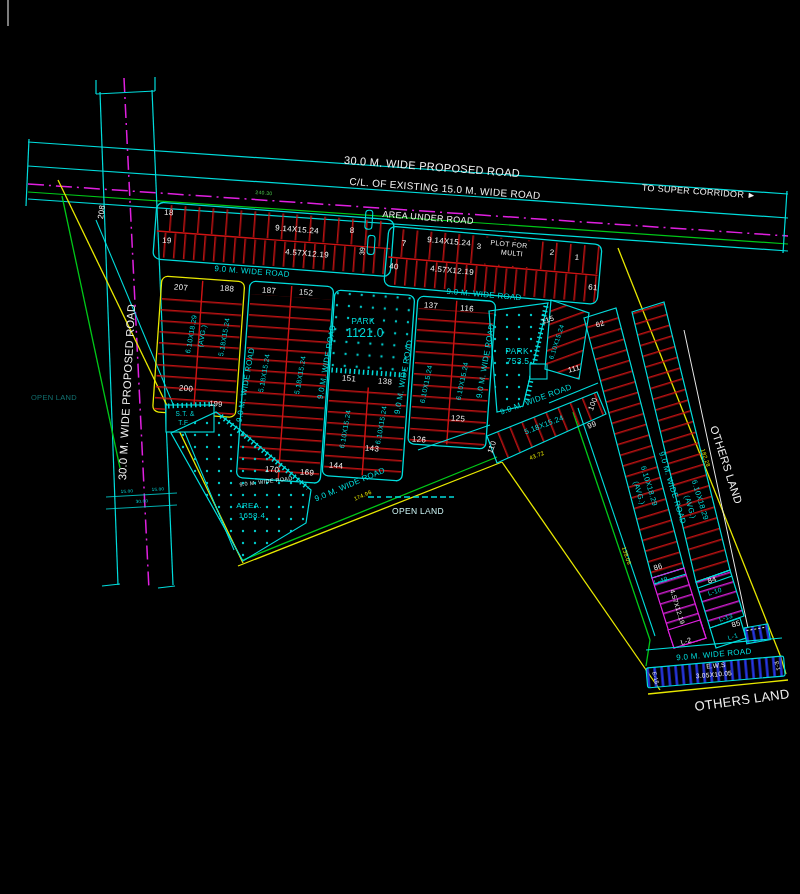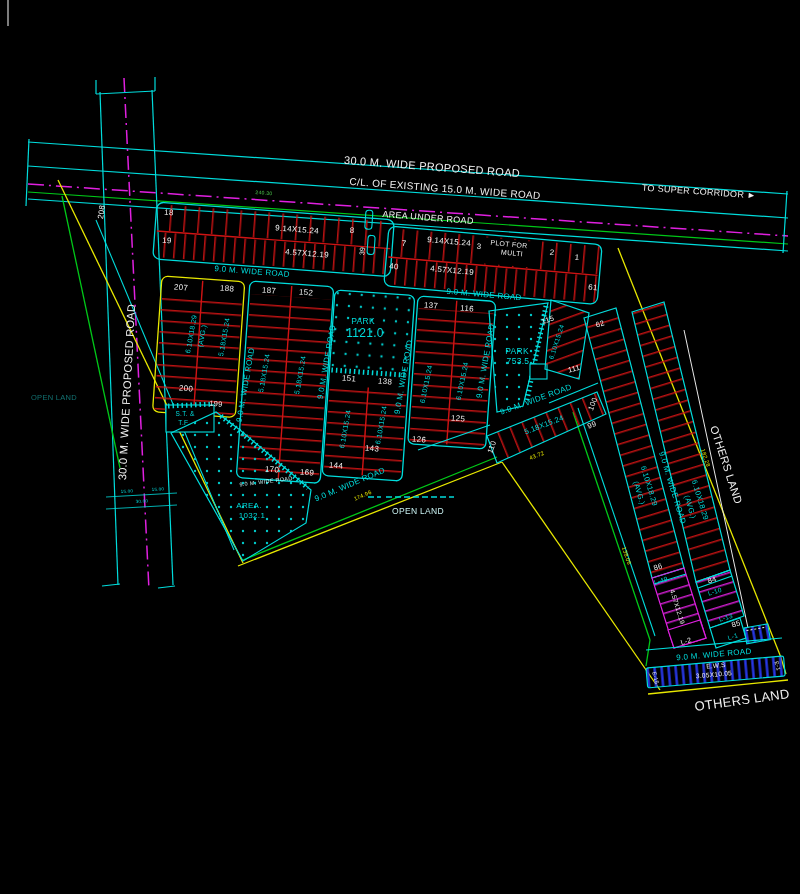--- a/index.html
+++ b/index.html
@@ -247,21 +247,21 @@
       <span class="lbl" style="left: 574px; top: 369px; font-size: 7.5px; color: rgb(240, 240, 240); transform: translate(-50%, -50%) rotate(-15deg);">111</span>
       <span class="lbl" style="left: 536px; top: 400px; font-size: 8px; color: rgb(0, 220, 220); transform: translate(-50%, -50%) rotate(-20deg);">9.0 M. WIDE ROAD</span>
       <span class="lbl" style="left: 492px; top: 447px; font-size: 7.5px; color: rgb(240, 240, 240); transform: translate(-50%, -50%) rotate(-70deg);">110</span>
       <span class="lbl" style="left: 544px; top: 425px; font-size: 7.5px; color: rgb(0, 220, 220); transform: translate(-50%, -50%) rotate(-21deg);">5.18X15.24</span>
       <span class="lbl" style="left: 593px; top: 404px; font-size: 7.5px; color: rgb(240, 240, 240); transform: translate(-50%, -50%) rotate(-70deg);">100</span>
       <span class="lbl" style="left: 592px; top: 425px; font-size: 7.5px; color: rgb(240, 240, 240); transform: translate(-50%, -50%) rotate(-20deg);">99</span>
       <span class="lbl" style="left: 537px; top: 456px; font-size: 5.5px; color: rgb(232, 232, 0); transform: translate(-50%, -50%) rotate(-21deg);">43.72</span>
       <span class="lbl" style="left: 350px; top: 485px; font-size: 8px; color: rgb(0, 220, 220); transform: translate(-50%, -50%) rotate(-23deg);">9.0 M. WIDE ROAD</span>
       <span class="lbl" style="left: 266px; top: 482px; font-size: 5.5px; color: rgb(200, 240, 240); transform: translate(-50%, -50%) rotate(-7deg);">9.0 M. WIDE ROAD</span>
       <span class="lbl" style="left: 249px; top: 506px; font-size: 8px; color: rgb(0, 220, 220); transform: translate(-50%, -50%) rotate(0deg);">AREA.</span>
-      <span class="lbl" style="left: 252px; top: 516px; font-size: 8px; color: rgb(0, 220, 220); transform: translate(-50%, -50%) rotate(0deg);">1032.1</span>
+      <span class="lbl" style="left: 252px; top: 516px; font-size: 8px; color: rgb(0, 220, 220); transform: translate(-50%, -50%) rotate(0deg);">1658.4</span>
       <span class="lbl" style="left: 363px; top: 496px; font-size: 5.5px; color: rgb(232, 232, 0); transform: translate(-50%, -50%) rotate(-23deg);">174.96</span>
       <span class="lbl" style="left: 418px; top: 511px; font-size: 8.5px; color: rgb(200, 240, 240); transform: translate(-50%, -50%) rotate(0deg);">OPEN LAND</span>
       <span class="lbl" style="left: 600px; top: 324px; font-size: 7.5px; color: rgb(240, 240, 240); transform: translate(-50%, -50%) rotate(-17deg);">62</span>
       <span class="lbl" style="left: 649px; top: 486px; font-size: 7.5px; color: rgb(0, 220, 220); transform: translate(-50%, -50%) rotate(73deg);">6.10X18.29</span>
       <span class="lbl" style="left: 639px; top: 493px; font-size: 7.5px; color: rgb(0, 220, 220); transform: translate(-50%, -50%) rotate(73deg);">(AVG.)</span>
       <span class="lbl" style="left: 672px; top: 488px; font-size: 8px; color: rgb(0, 220, 220); transform: translate(-50%, -50%) rotate(73deg);">9.0 M. WIDE ROAD</span>
       <span class="lbl" style="left: 700px; top: 500px; font-size: 7.5px; color: rgb(0, 220, 220); transform: translate(-50%, -50%) rotate(73deg);">6.10X18.29</span>
       <span class="lbl" style="left: 690px; top: 507px; font-size: 7.5px; color: rgb(0, 220, 220); transform: translate(-50%, -50%) rotate(73deg);">(AVG.)</span>
       <span class="lbl" style="left: 726px; top: 465px; font-size: 11px; color: rgb(240, 240, 240); transform: translate(-50%, -50%) rotate(72deg);">OTHERS LAND</span>
       <span class="lbl" style="left: 705px; top: 458px; font-size: 5.5px; color: rgb(232, 232, 0); transform: translate(-50%, -50%) rotate(72deg);">182.28</span>

